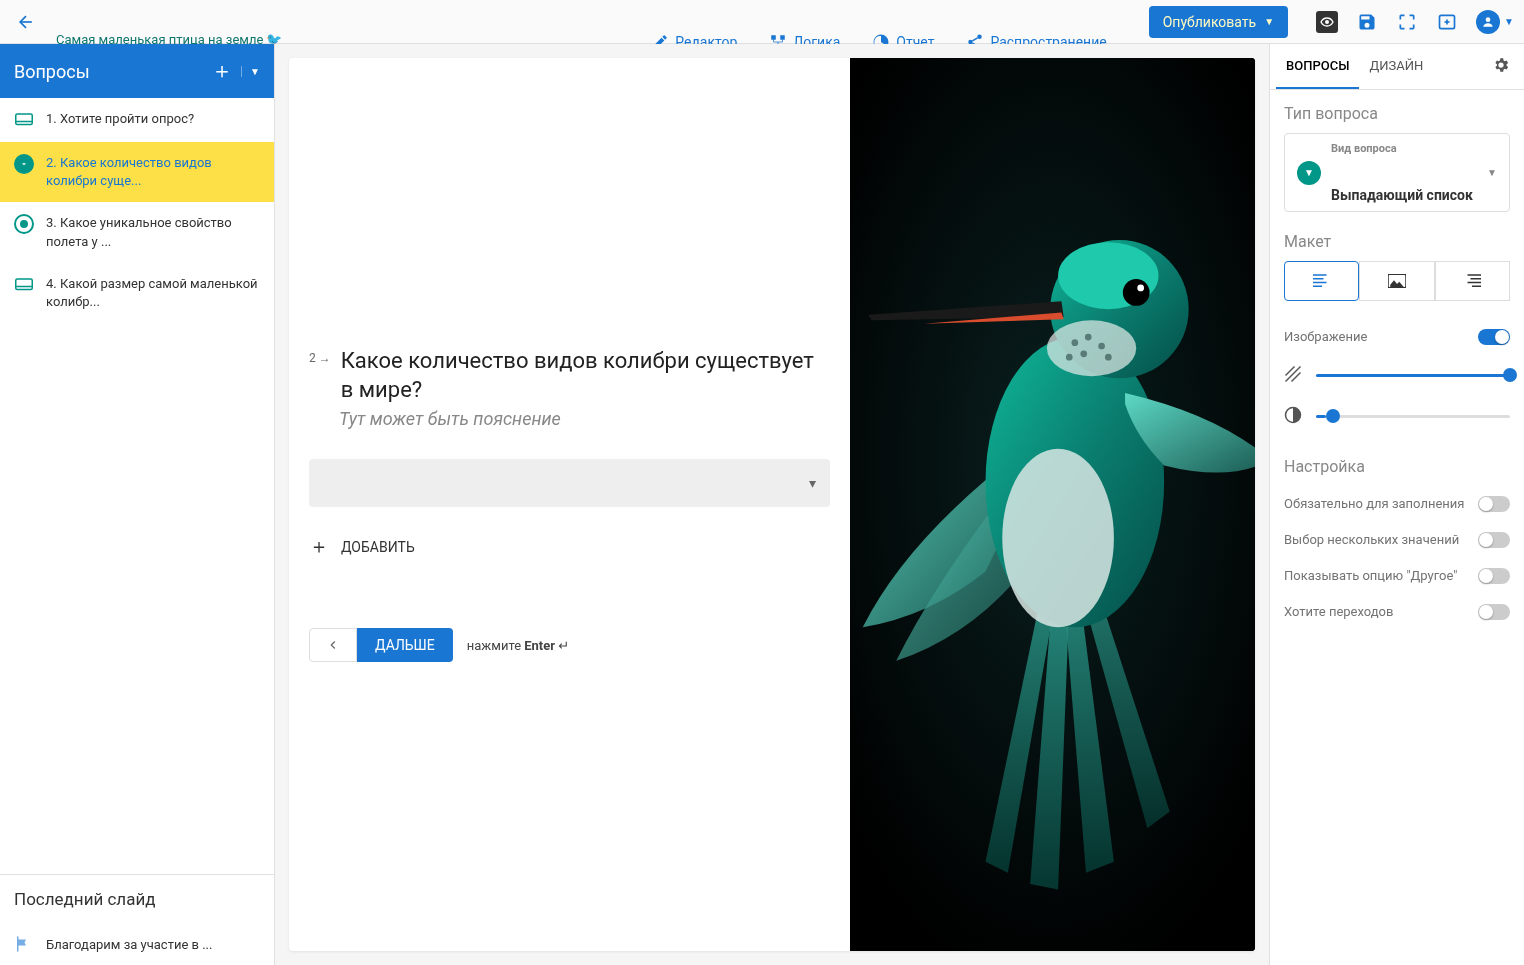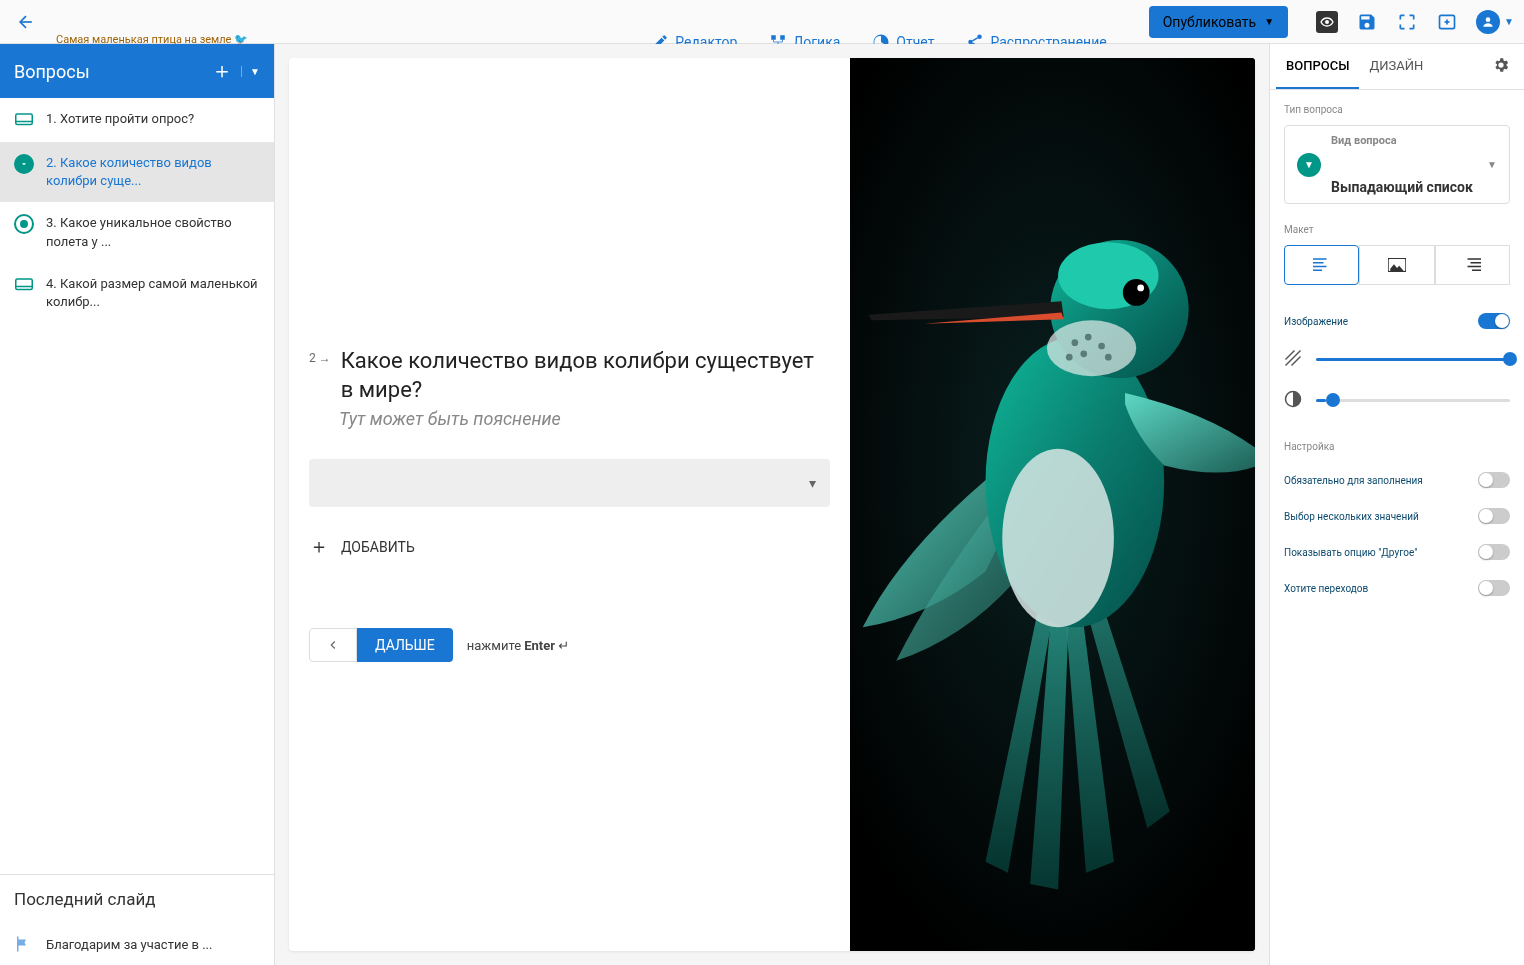--- a/index.html
+++ b/index.html
@@ -2,44 +2,44 @@
 <html><head>
   <meta charset="utf-8">
   <style>
     * { margin: 0; padding: 0; box-sizing: border-box; font-family: -apple-system, BlinkMacSystemFont, "Segoe UI", Roboto, Arial, sans-serif; }
     body { background: #fff; color: #333; font-size: 14px; overflow: hidden; }
     .app { display: flex; flex-direction: column; height: 965px; width: 1524px; }
     
     
     .header { display: flex; align-items: center; height: 44px; border-bottom: 1px solid #e0e0e0; padding: 0 10px; gap: 8px; background: #fafafa; }
     .back-btn { color: #1976d2; cursor: pointer; padding: 6px; display: flex; align-items: center; }
-    .survey-title { font-size: 11px; color: #a16207; margin-left: 6px; flex: 0 0 auto; min-width: 300px; margin-top: 36px; }
+    .survey-title { font-size: 13px; color: #0f766e; margin-left: 6px; flex: 0 0 auto; min-width: 300px; margin-top: 36px; }
     .nav-tabs { display: flex; gap: 4px; margin-left: auto; }
     .nav-tab { display: flex; align-items: center; gap: 6px; padding: 10px 14px; color: #1976d2; cursor: pointer; font-size: 14px; border-bottom: 3px solid transparent; margin-top: 44px; }
     .nav-tab.active { border-bottom-color: #1976d2; }
     .nav-tab svg { width: 18px; height: 18px; fill: currentColor; }
-    .publish-btn { background: #1976d2; color: #000000; border: none; border-radius: 4px; padding: 8px 14px; font-size: 14px; cursor: pointer; display: flex; align-items: center; gap: 8px; margin-left: 20px; }
+    .publish-btn { background: #1976d2; color: #fef9c3; border: none; border-radius: 4px; padding: 8px 14px; font-size: 14px; cursor: pointer; display: flex; align-items: center; gap: 8px; margin-left: 20px; }
     .publish-btn .caret { font-size: 10px; }
     .header-icons { display: flex; gap: 18px; margin-left: 20px; align-items: center; }
     .header-icon { width: 22px; height: 22px; color: #1976d2; cursor: pointer; display:flex; align-items:center; justify-content:center; }
     .header-icon.dark { background:#333; color:#fff; border-radius:3px; padding:3px; }
     .user-menu { display: flex; align-items: center; gap: 4px; }
     .user-circle { width: 24px; height: 24px; border-radius: 50%; background:#1976d2; color:#fff; display:flex; align-items:center; justify-content:center; }
     
     
     .main { display: flex; flex: 1; overflow: hidden; }
     
     
     .left-sidebar { width: 275px; display: flex; flex-direction: column; border-right: 1px solid #e0e0e0; }
     .sidebar-header { background: #1976d2; color: #fff; padding: 12px 14px; font-size: 18px; display: flex; align-items: center; justify-content: space-between; }
     .sidebar-header-actions { display: flex; align-items: center; gap: 8px; }
     .add-btn { font-size: 22px; cursor: pointer; }
     .q-list { flex: 1; overflow-y: auto; }
     .q-item { display: flex; align-items: flex-start; gap: 12px; padding: 12px 14px; cursor: pointer; font-size: 13px; }
-    .q-item.selected { background: #e5e5e5; color:#1976d2; }
+    .q-item.selected { background: #fde047; color:#1976d2; }
     .q-item-icon { width: 20px; height: 20px; flex-shrink: 0; display:flex; align-items:center; justify-content:center; }
     .q-item-icon.teal { color: #009688; }
     .q-item-icon.teal-fill { background:#009688; border-radius:50%; color:#fff; }
     .q-item-icon.radio { border: 2px solid #009688; border-radius:50%; position:relative; }
     .q-item-icon.radio::after { content:''; width:8px; height:8px; background:#009688; border-radius:50%; position:absolute; top:4px; left:4px; }
     .q-item-text { line-height: 1.4; }
     .last-slide-header { padding: 14px; font-size: 17px; color: #333; border-top: 1px solid #e0e0e0; }
     .last-slide-item { display: flex; align-items: center; gap: 14px; padding: 12px 14px; font-size: 13px; cursor:pointer; }
     .flag-icon { width: 18px; height: 18px; color: #1976d2; }
     
@@ -61,31 +61,31 @@
     .preview-right { width: 405px; background:#000; position:relative; overflow:hidden; }
     .bird-image { width:100%; height:100%; object-fit:cover; }
     
     
     .right-panel { width: 255px; border-left: 1px solid #e0e0e0; display:flex; flex-direction:column; }
     .panel-tabs { display:flex; align-items:center; border-bottom: 1px solid #e0e0e0; padding: 0 6px; }
     .panel-tab { padding: 14px 10px; font-size: 13px; color:#555; cursor:pointer; border-bottom: 2px solid transparent; }
     .panel-tab.active { color:#000; border-bottom-color:#1976d2; font-weight:500; }
     .gear-icon { margin-left:auto; margin-right:8px; color:#555; cursor:pointer; }
     .panel-body { padding: 14px; overflow-y:auto; }
-    .section-label { font-size: 10px; color:#888; margin-bottom: 10px; }
+    .section-label { font-size: 16px; color:#888; margin-bottom: 10px; }
     .type-selector { border:1px solid #ddd; border-radius:4px; padding: 8px 12px; display:flex; align-items:center; gap:10px; cursor:pointer; margin-bottom: 20px; }
     .type-selector .badge { width:24px; height:24px; border-radius:50%; background:#009688; color:#fff; display:flex; align-items:center; justify-content:center; font-size:10px; }
     .type-texts { flex:1;font-weight:bold; }
     .type-texts .small { font-size:11px; color:#888; }
     .type-texts .main { font-size:14px; color:#333;margin-top:32px; }
     .layout-options { display:flex; gap:0; margin-bottom:18px; }
     .layout-option { flex:1; border:1px solid #ddd; padding:12px 0; display:flex; align-items:center; justify-content:center; cursor:pointer; color:#333; }
     .layout-option.active { border-color:#1976d2; color:#1976d2; border-radius:4px; }
     .layout-option:not(.active) { border-radius:0; }
-    .setting-row { display:flex; align-items:center; justify-content:space-between; padding: 10px 0; font-size:10px; color:#0c4a6e; }
+    .setting-row { display:flex; justify-content:space-between; padding: 10px 0; font-size:13px; color:#737373; }
     .toggle { width:32px; height:16px; background:#ccc; border-radius:10px; position:relative; cursor:pointer; }
     .toggle::after { content:''; width:14px; height:14px; background:#fff; border-radius:50%; position:absolute; top:1px; left:1px; box-shadow:0 1px 2px rgba(0,0,0,.3); }
     .toggle.on { background:#1976d2; }
     .toggle.on::after { left:17px; }
     .slider-row { display:flex; align-items:center; gap:14px; padding: 10px 0; }
     .slider-row .icon { width:18px; color:#555; }
     .slider-track { flex:1; height:3px; background:#ddd; border-radius:2px; position:relative; }
     .slider-fill { height:100%; background:#1976d2; border-radius:2px; }
     .slider-thumb { width:14px; height:14px; background:#1976d2; border-radius:50%; position:absolute; top:-6px; cursor:pointer; }
     .image-picker-row { display:flex; align-items:center; gap:18px; font-size:13px; color:#333; padding: 10px 0; cursor:pointer; }

